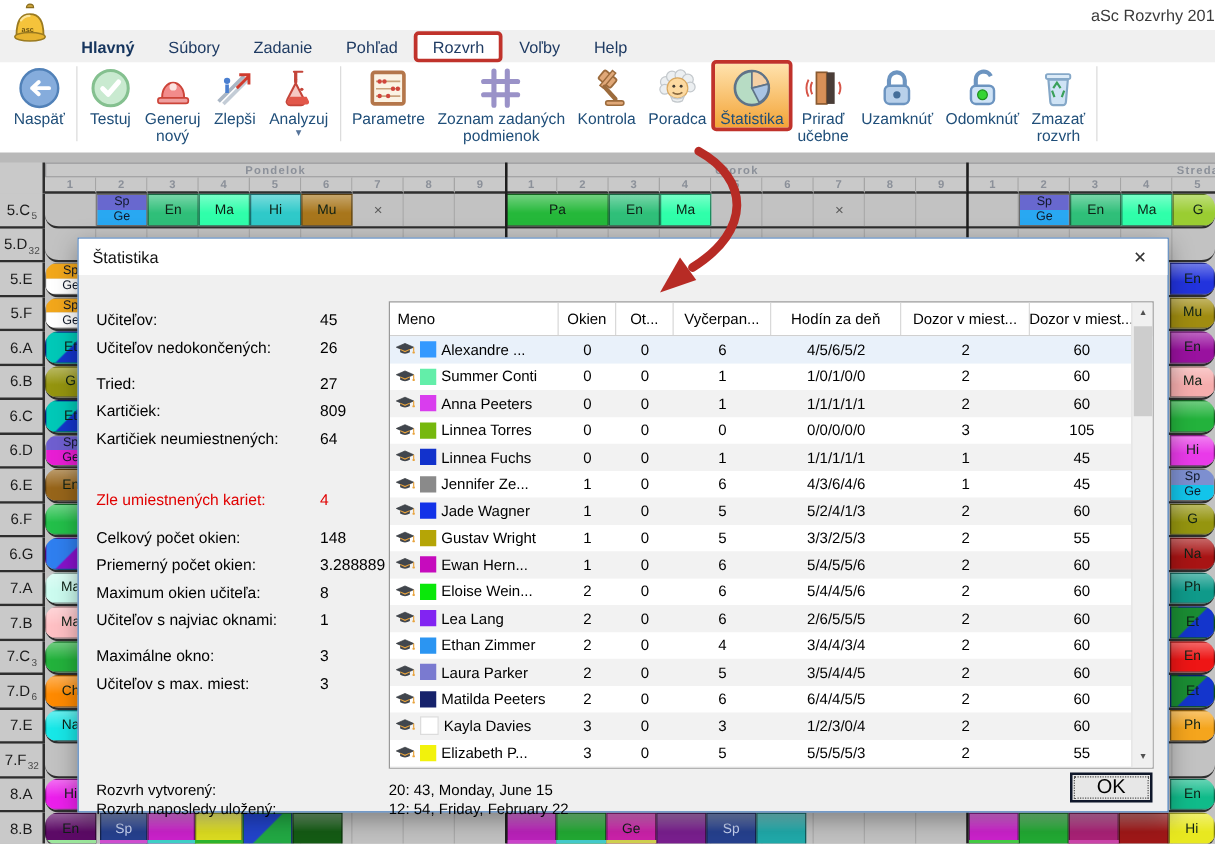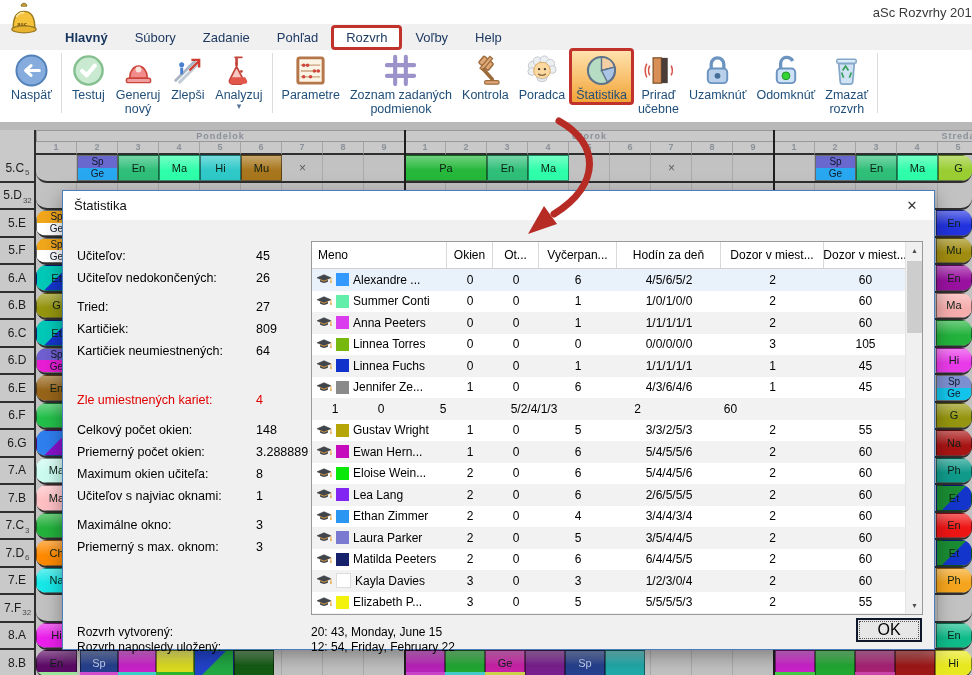--- a/index.html
+++ b/index.html
@@ -990,21 +990,21 @@
         </div>
         <div class="stat-row">
           <span class="sl">Učiteľov s najviac oknami:</span>
           <span class="sv">1</span>
         </div>
         <div class="stat-row" style="margin-top: 7px;">
           <span class="sl">Maximálne okno:</span>
           <span class="sv">3</span>
         </div>
         <div class="stat-row">
-          <span class="sl">Priemerný s max. oknom:</span>
+          <span class="sl">Učiteľov s max. miest:</span>
           <span class="sv">3</span>
         </div>
       </div>
 
     <div class="ttable">
       <div class="thead" id="thead-row">
           <div class="th meno" style="width: 135px;">Meno</div>
           <div class="th" style="width: 46px;">Okien</div>
           <div class="th" style="width: 46px;">Ot...</div>
           <div class="th" style="width: 78px;">Vyčerpan...</div>
@@ -1133,20 +1133,33 @@
               <span class="nm">Jennifer Ze...</span>
             </div>
             <div class="td" style="width: 46px;">1</div>
             <div class="td" style="width: 46px;">0</div>
             <div class="td" style="width: 78px;">6</div>
             <div class="td" style="width: 104px;">4/3/6/4/6</div>
             <div class="td" style="width: 103px;">1</div>
             <div class="td" style="width: 83px;">45</div>
           </div>
           <div class="trow" style="background: rgb(242, 242, 242);">
+            <div class="namecell" style="width: 135px;">
+              <div class="capicon">
+                <svg viewBox="0 0 18 15">
+                  <path d="M1 5.5L9 2l8 3.5L9 9z" fill="#41464d" stroke="#2a2e33" stroke-width=".6"></path>
+                  <path d="M4.5 7v3.2q4.5 2.6 9 0V7" fill="#41464d"></path>
+                  <path d="M4.5 7.5L9 9.5l4.5-2" fill="none" stroke="#e8a33d" stroke-width="1"></path>
+                  <path d="M17 5.5v4" stroke="#e8a33d" stroke-width="1.1"></path>
+                  <circle cx="17" cy="10.3" r="1.1" fill="#e8a33d"></circle>
+                </svg>
+              </div>
+              <div class="sq" style="background: rgb(18, 50, 232); border: none;"></div>
+              <span class="nm">Jade Wagner</span>
+            </div>
             <div class="td" style="width: 46px;">1</div>
             <div class="td" style="width: 46px;">0</div>
             <div class="td" style="width: 78px;">5</div>
             <div class="td" style="width: 104px;">5/2/4/1/3</div>
             <div class="td" style="width: 103px;">2</div>
             <div class="td" style="width: 83px;">60</div>
           </div>
           <div class="trow" style="background: rgb(255, 255, 255);">
             <div class="namecell" style="width: 135px;">
               <div class="capicon">

